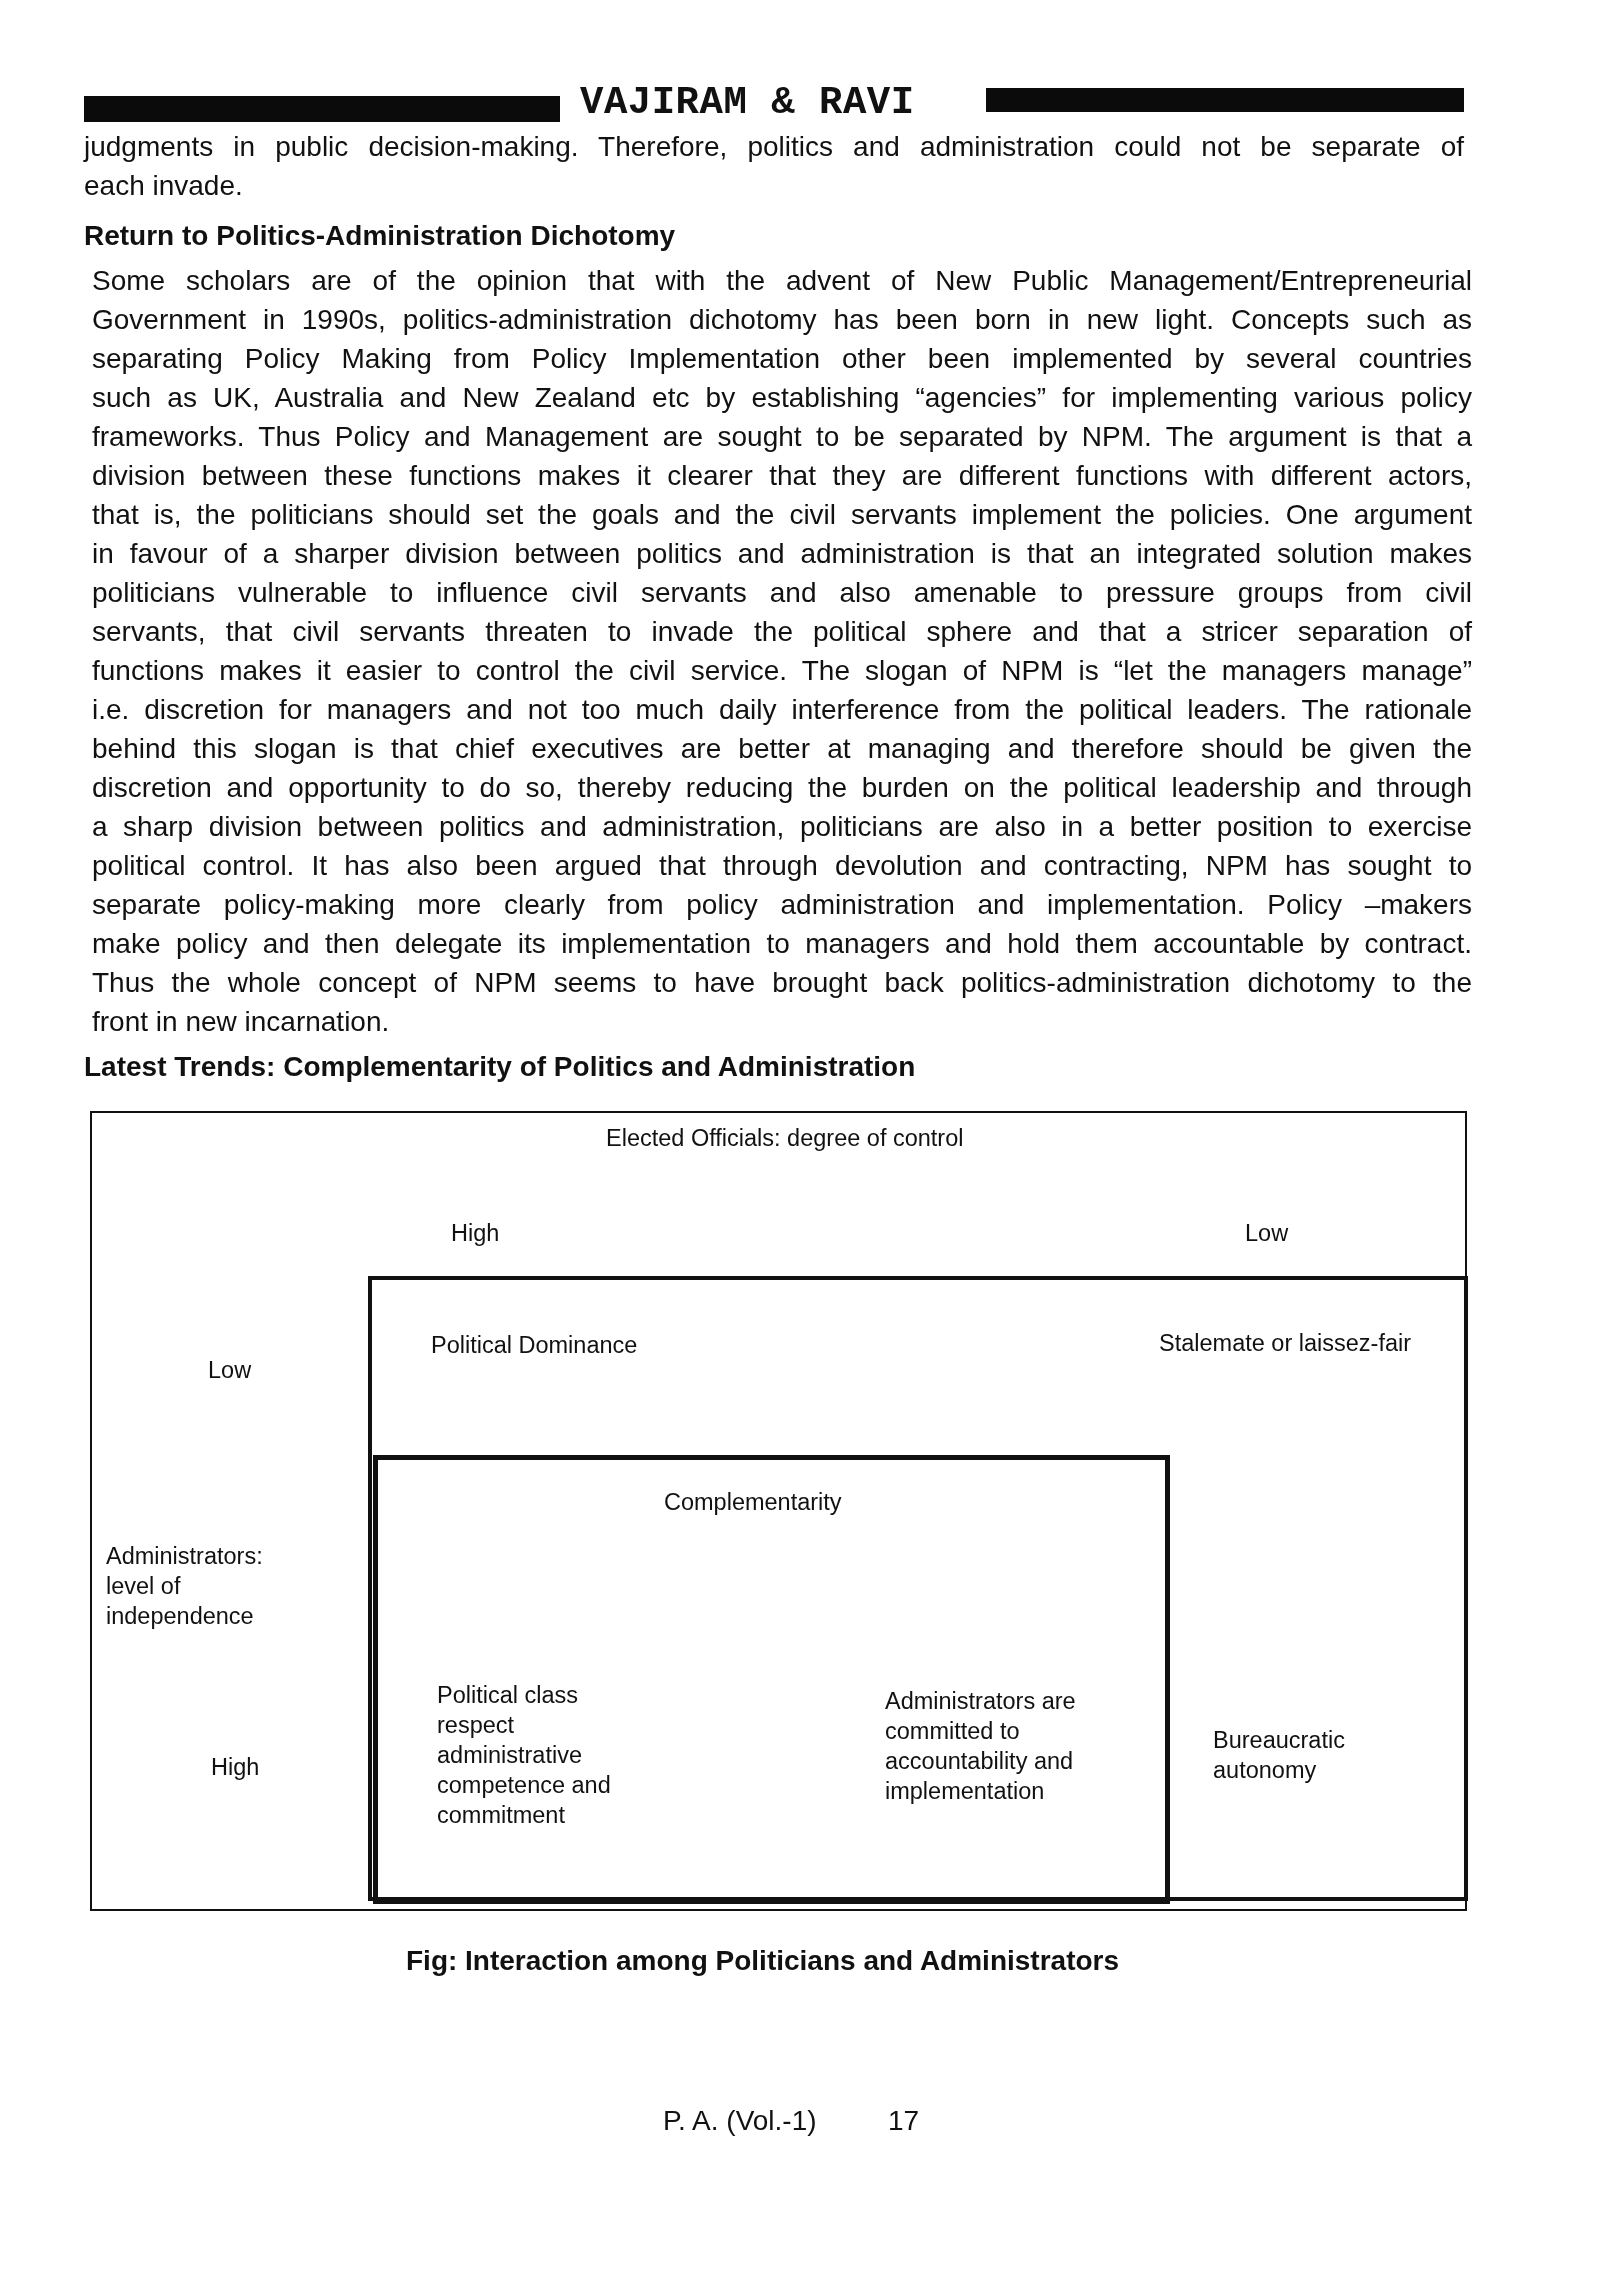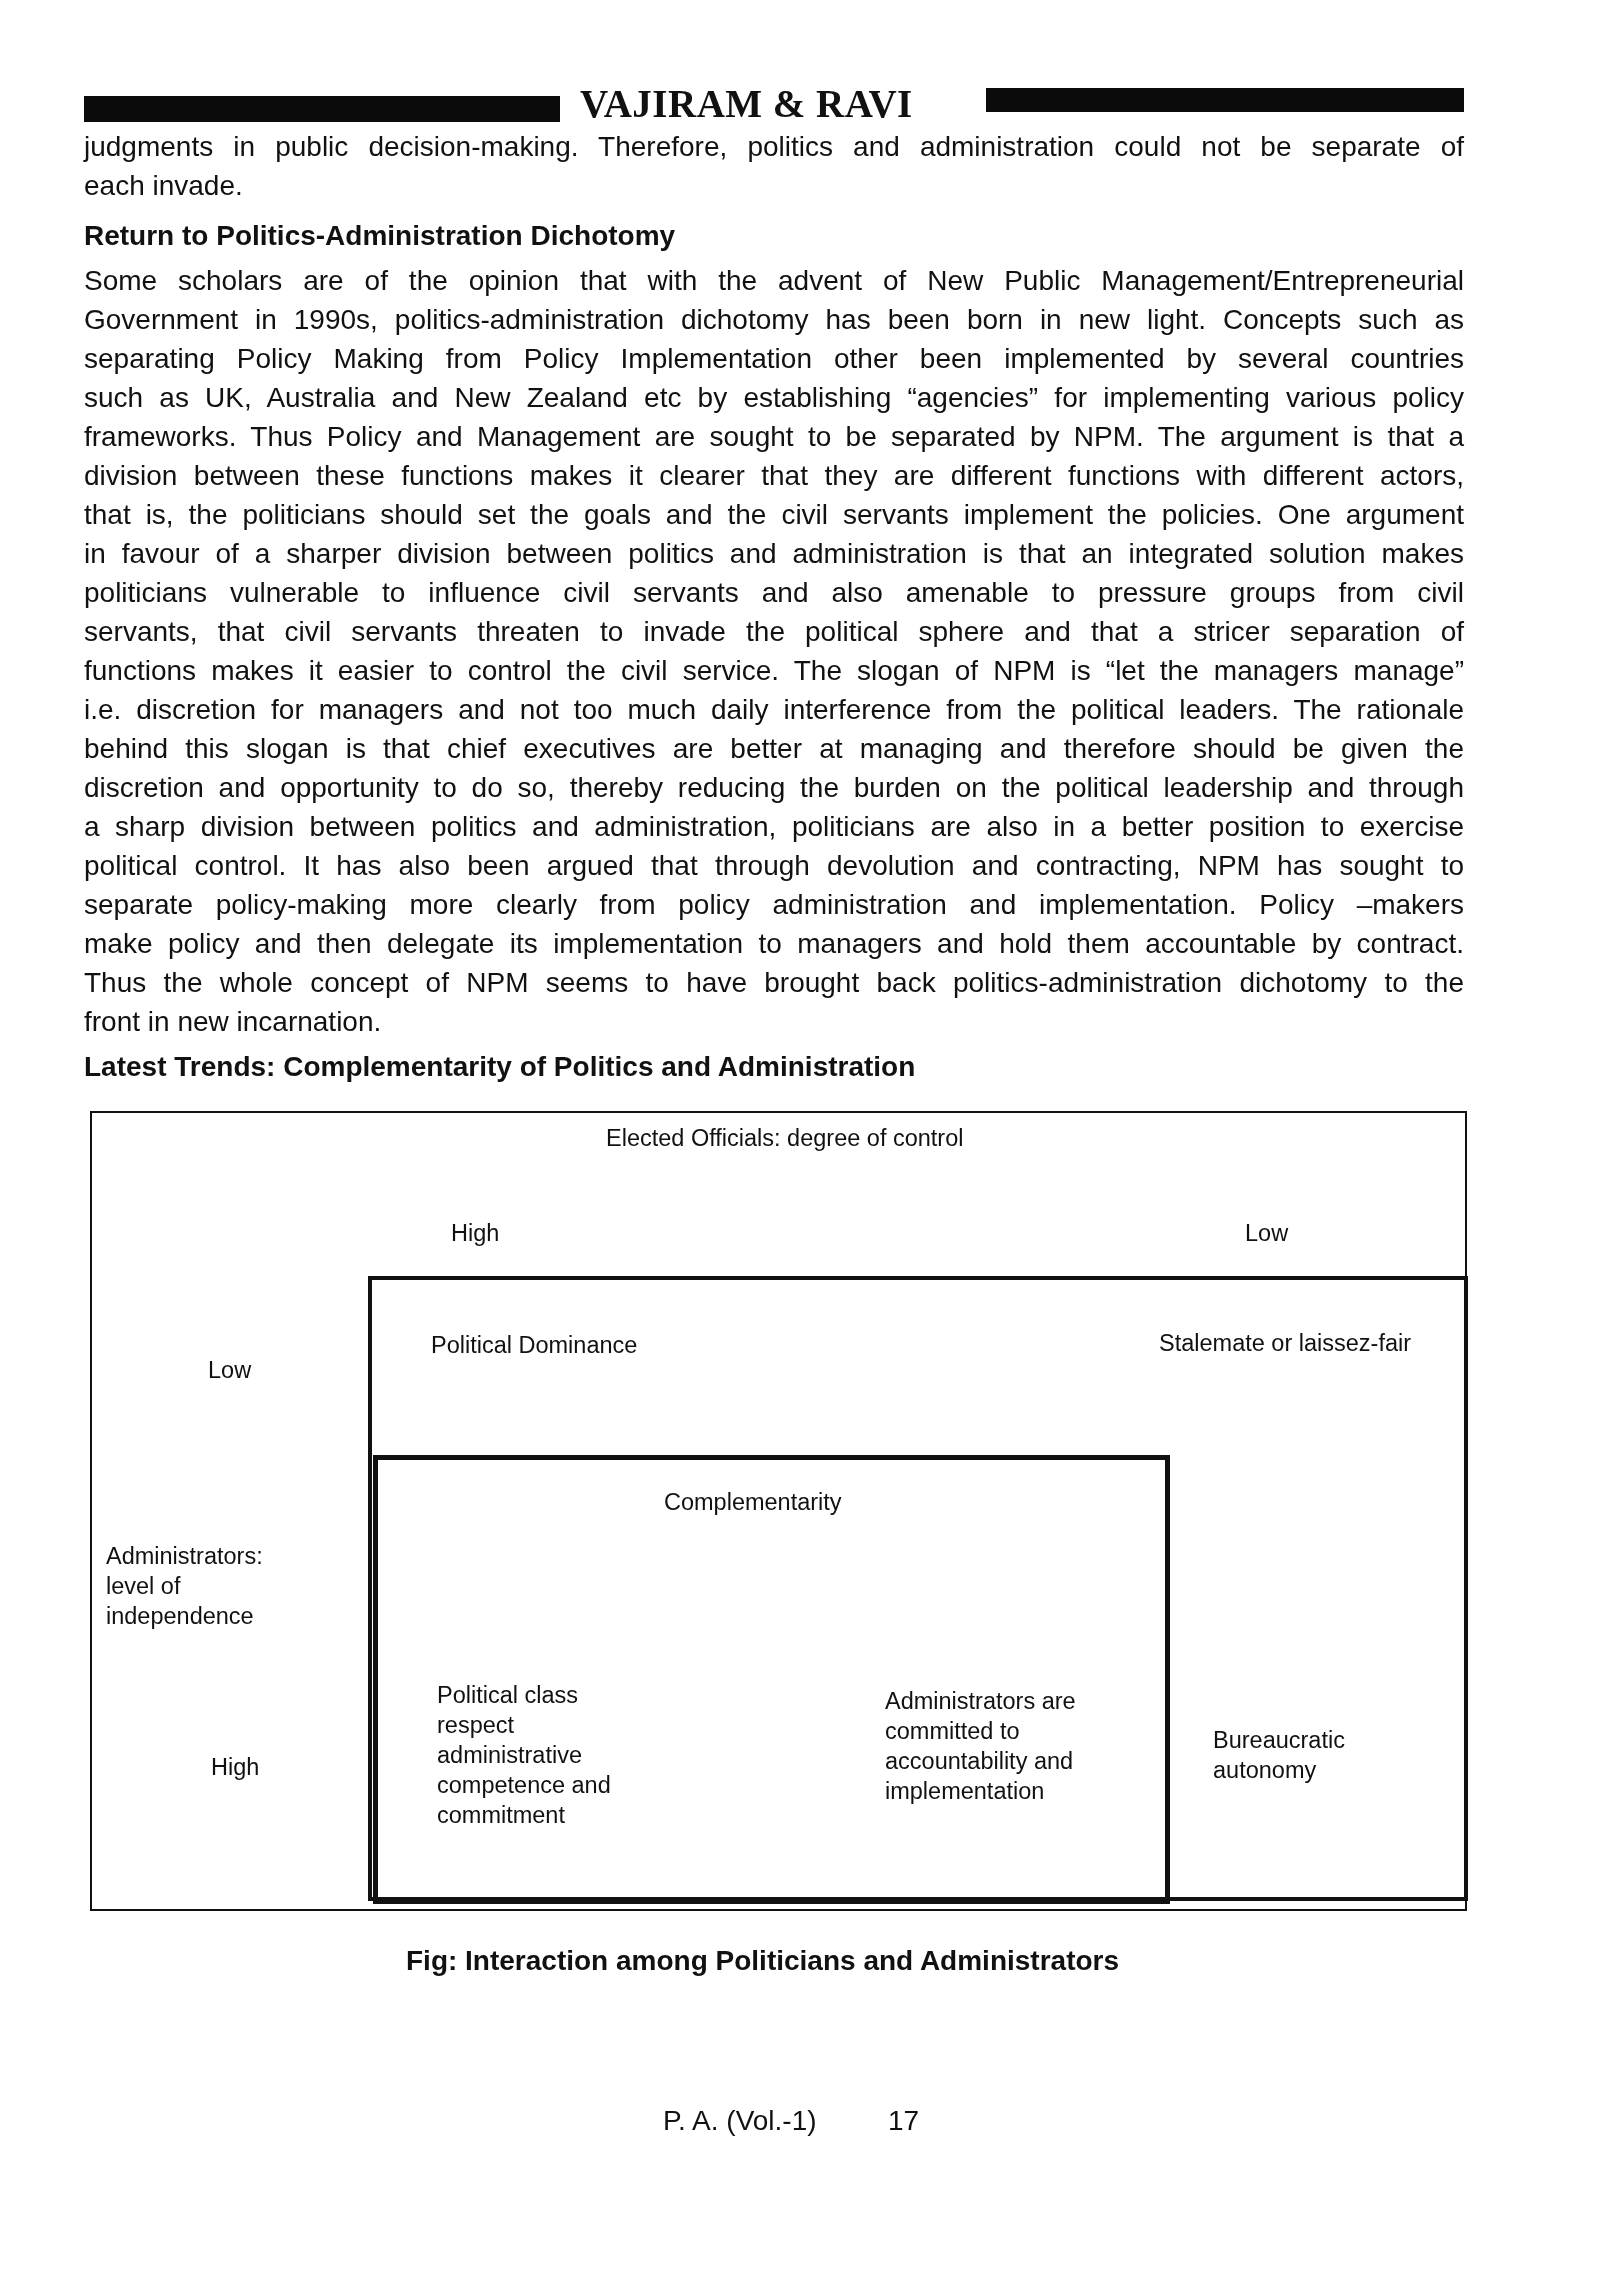--- a/index.html
+++ b/index.html
@@ -16,31 +16,31 @@
   .heading { position: absolute; left: 84px; font-weight: bold; font-size: 28px; white-space: nowrap; }
   .dlabel { position: absolute; font-size: 23.5px; line-height: 30px; color: #111; white-space: nowrap; }
   .box { position: absolute; box-sizing: border-box; }
   .caption { position: absolute; font-weight: bold; font-size: 28px; white-space: nowrap; }
   .footer { position: absolute; font-size: 28px; white-space: nowrap; }
 </style>
 </head>
 <body>
 
 <div class="bar" style="left:84px; top:96px; width:476px; height:25.5px;"></div>
-<div class="brand" style="left:580px; top:84px;">VAJIRAM &amp; RAVI</div>
+<div class="brand" style="left:580px; top:84px;font-family:Liberation Mono, monospace;">VAJIRAM &amp; RAVI</div>
 <div class="bar" style="left:986px; top:88px; width:478px; height:23.5px;"></div>
 
 <div class="body-text" style="top:127px;">
   <span class="ln" style="display: block;">judgments in public decision-making. Therefore, politics and administration could not be separate of</span>
   <span class="ln last" style="display: block;">each invade.</span>
 </div>
 
 <div class="heading" style="top:220px;">Return to Politics-Administration Dichotomy</div>
 
-<div class="body-text" style="top:261px;">
+<div class="body-text" style="top:261px;margin-left:8px;">
   <span class="ln" style="display: block;">Some scholars are of the opinion that with the advent of New Public Management/Entrepreneurial</span>
   <span class="ln" style="display: block;">Government in 1990s, politics-administration dichotomy has been born in new light. Concepts such as</span>
   <span class="ln" style="display: block;">separating Policy Making from Policy Implementation other been implemented by several countries</span>
   <span class="ln" style="display: block;">such as UK, Australia and New Zealand etc by establishing “agencies” for implementing various policy</span>
   <span class="ln" style="display: block;">frameworks. Thus Policy and Management are sought to be separated by NPM. The argument is that a</span>
   <span class="ln" style="display: block;">division between these functions makes it clearer that they are different functions with different actors,</span>
   <span class="ln" style="display: block;">that is, the politicians should set the goals and the civil servants implement the policies. One argument</span>
   <span class="ln" style="display: block;">in favour of a sharper division between politics and administration is that an integrated solution makes</span>
   <span class="ln" style="display: block;">politicians vulnerable to influence civil servants and also amenable to pressure groups from civil</span>
   <span class="ln" style="display: block;">servants, that civil servants threaten to invade the political sphere and that a stricer separation of</span>

